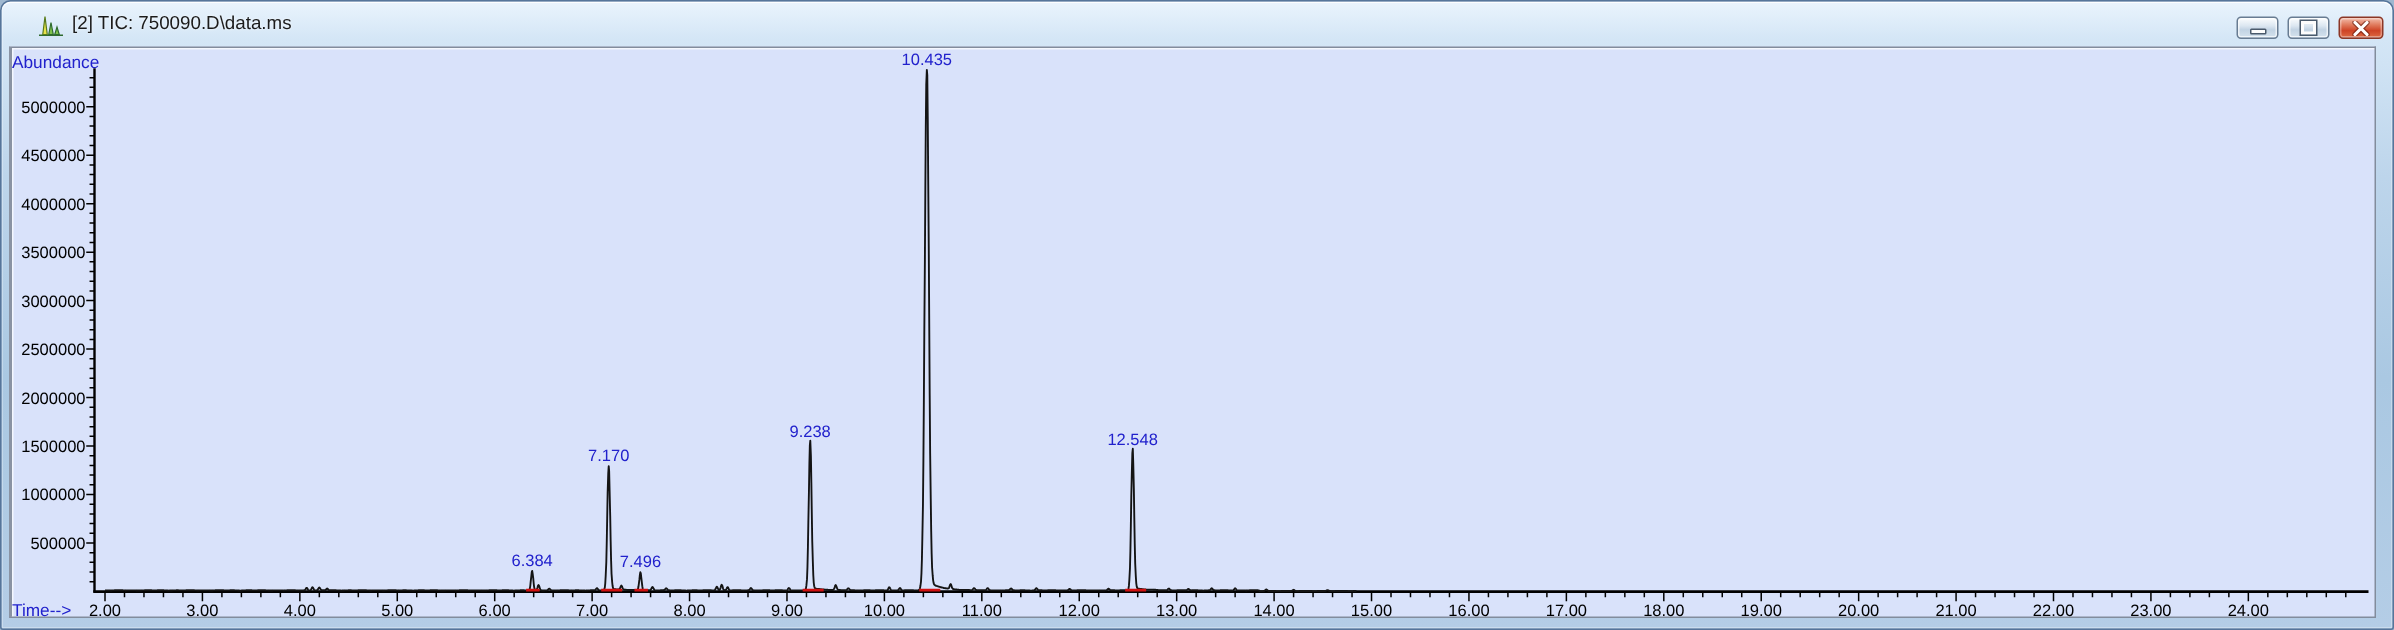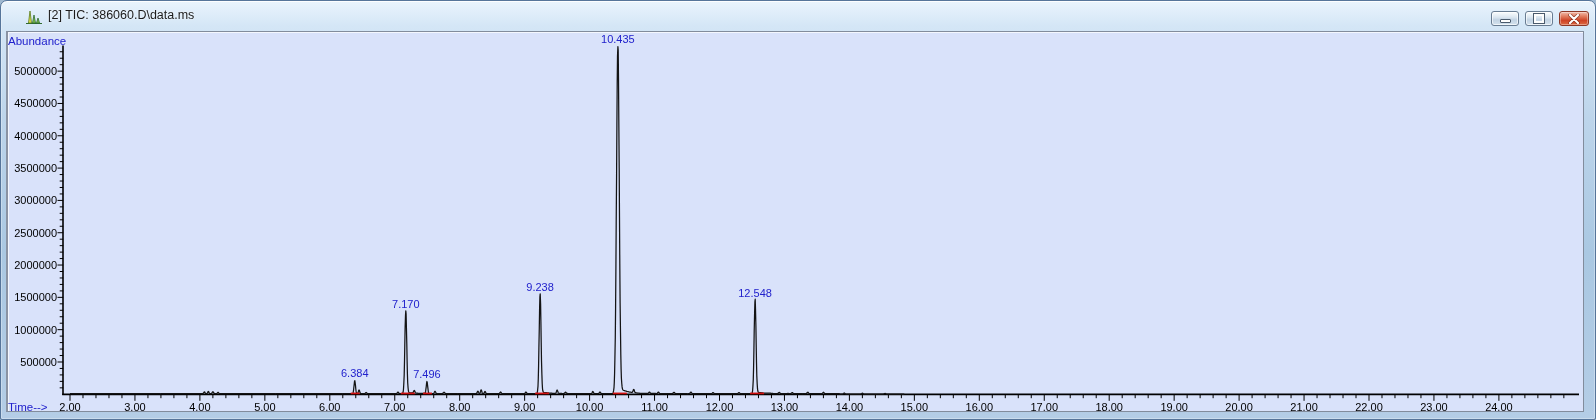--- a/index.html
+++ b/index.html
@@ -53,21 +53,21 @@
 
   <div class="titlebar">
     <span class="app-icon">
       <svg width="16" height="16" viewBox="0 0 16 16">
         <path d="M0 14.5 H16" stroke="#2f6b2f" stroke-width="1"></path>
         <path d="M2.5 14 L4 2 L5.5 14 Z" fill="#e8e24a" stroke="#567a1c" stroke-width="0.8"></path>
         <path d="M6.5 14 L8 6 L9.5 14 Z" fill="#7ec24a" stroke="#2f6b2f" stroke-width="0.8"></path>
         <path d="M10.5 14 L12 9 L13.5 14 Z" fill="#7ec24a" stroke="#2f6b2f" stroke-width="0.8"></path>
       </svg>
     </span>
-    <span class="title">[2] TIC: 386060.D\data.ms</span>
+    <span class="title">[2] TIC: 750090.D\data.ms</span>
     <div class="win-controls">
       <div class="win-btn" title="minimize">
         <span class="glyph-min"></span>
       </div>
       <div class="win-btn" title="restore">
         <span class="glyph-restore"></span>
       </div>
       <div class="win-btn close" title="close">
         <svg width="12" height="10" viewBox="0 0 12 10">
           <path d="M2 1 L10 9 M10 1 L2 9" stroke="rgba(90,20,10,.55)" stroke-width="3.6" stroke-linecap="round"></path>

